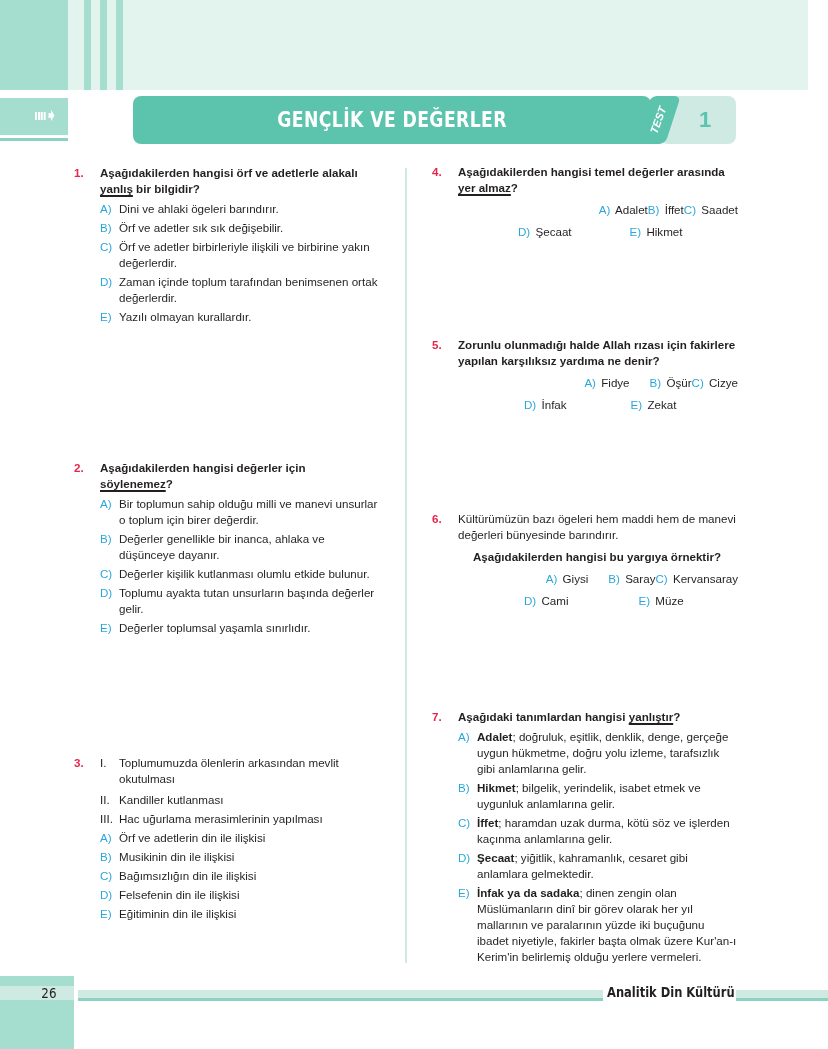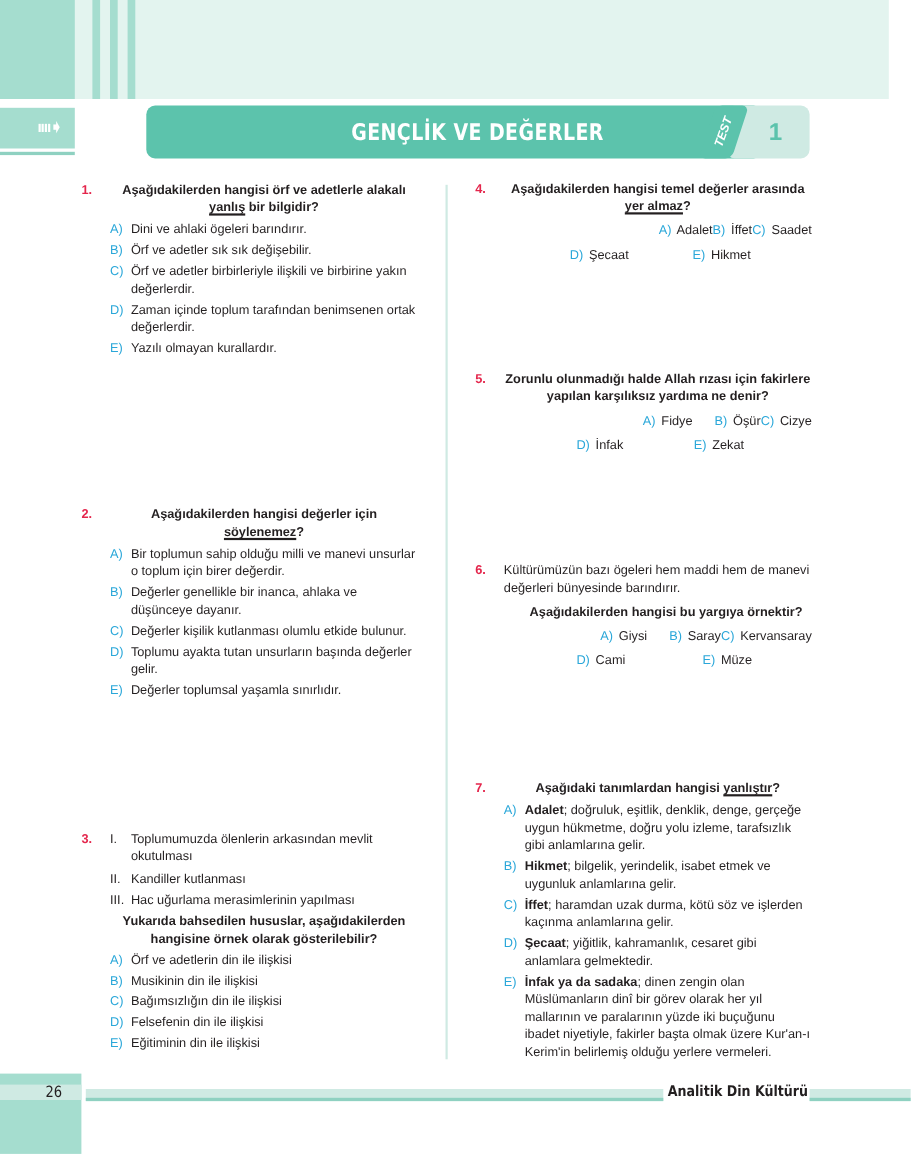--- a/index.html
+++ b/index.html
@@ -7,35 +7,35 @@
        font-family:"Liberation Sans",sans-serif;color:#231f20;}
   .abs{position:absolute;}
   
   .top-band{left:0;top:0;width:808px;height:90px;background:#e3f4ef;}
   .top-left-block{left:0;top:0;width:68px;height:90px;background:#a5ddcf;}
   .stripe{top:0;height:90px;background:#a5ddcf;}
   .tab-left{left:0;top:98px;width:68px;height:37px;background:#a5ddcf;}
   .tab-left-line{left:0;top:138px;width:68px;height:3px;background:#8fd1c1;}
   .arrow-icon{left:34px;top:107px;width:32px;height:18px;color:#ffffff;font-size:14px;font-weight:bold;letter-spacing:-1px;}
   .title-bar{left:133px;top:96px;width:518px;height:48px;background:#5cc3ac;border-radius:8px;
-      display:flex;align-items:center;justify-content:center;padding-left:42px;}
+      display:flex;align-items:center;justify-content:center;}
   .title-text{color:#ffffff;font-family:"DejaVu Sans",sans-serif;font-weight:bold;font-size:21px;letter-spacing:0.5px;transform:scaleX(0.82);}
   .test-tag{left:643px;top:96px;width:30px;height:48px;background:#5cc3ac;transform:skewX(-18deg);border-radius:6px;
       display:flex;align-items:center;justify-content:center;}
   .test-tag span{transform:skewX(18deg) rotate(-70deg);color:#fff;font-weight:bold;font-size:11px;font-style:italic;}
   .test-num-box{left:660px;top:96px;width:76px;height:48px;background:#cfeae3;border-radius:8px;
       display:flex;align-items:center;justify-content:center;}
   .test-num-box span{color:#5cc3ac;font-weight:bold;font-size:22px;margin-left:14px;}
 
   .divider{left:405px;top:168px;width:2px;height:795px;background:#cfeae3;}
 
   .q{position:absolute;font-size:11.6px;line-height:16px;}
   .qnum{position:absolute;left:0;top:0;color:#e4264c;font-weight:bold;}
   .qbody{margin-left:26px;}
-  .stem{font-weight:bold;text-align:center;}
+  .stem{font-weight:bold;}
   .u{text-decoration:underline;text-decoration-thickness:1.5px;text-underline-offset:2px;}
   .opt{display:flex;margin-top:3px;}
   .opt .l{color:#2aa7d9;width:19px;flex:none;}
   .opt .t{flex:1;}
   .row3{display:flex;justify-content:flex-end;margin-top:6px;}
   .row2{display:flex;margin-top:6px;}
   .inl .l{color:#2aa7d9;margin-right:2px;}
   .roman{display:flex;margin-top:3px;}
   .roman .r{width:19px;flex:none;}
 
@@ -136,21 +136,20 @@
         <span>Toplumumuzda ölenlerin arkasından mevlit okutulması</span>
       </div>
     <div class="roman" style="margin-top:5px;">
         <span class="r">II.</span>
         <span>Kandiller kutlanması</span>
       </div>
     <div class="roman" style="margin-top:3px;">
         <span class="r">III.</span>
         <span>Hac uğurlama merasimlerinin yapılması</span>
       </div>
-    <div class="stem" style="margin-top:3px;">Yukarıda bahsedilen hususlar, aşağıdakilerden hangisine örnek olarak gösterilebilir?</div>
     <div style="margin-top:3px;">
       <div class="opt">
           <span class="l">A)</span>
           <span class="t">Örf ve adetlerin din ile ilişkisi</span>
         </div>
       <div class="opt">
           <span class="l">B)</span>
           <span class="t">Musikinin din ile ilişkisi</span>
         </div>
       <div class="opt">

